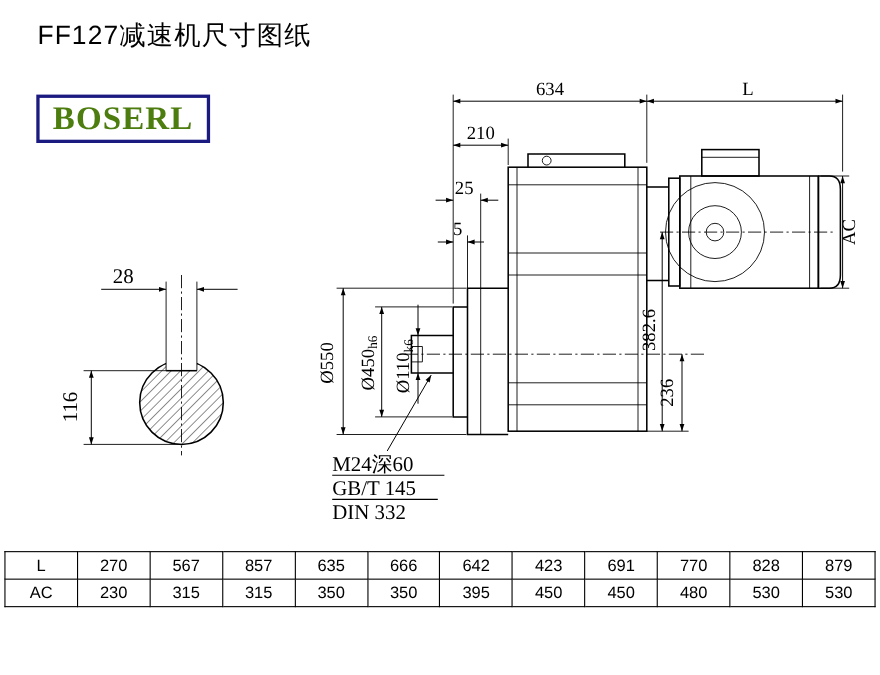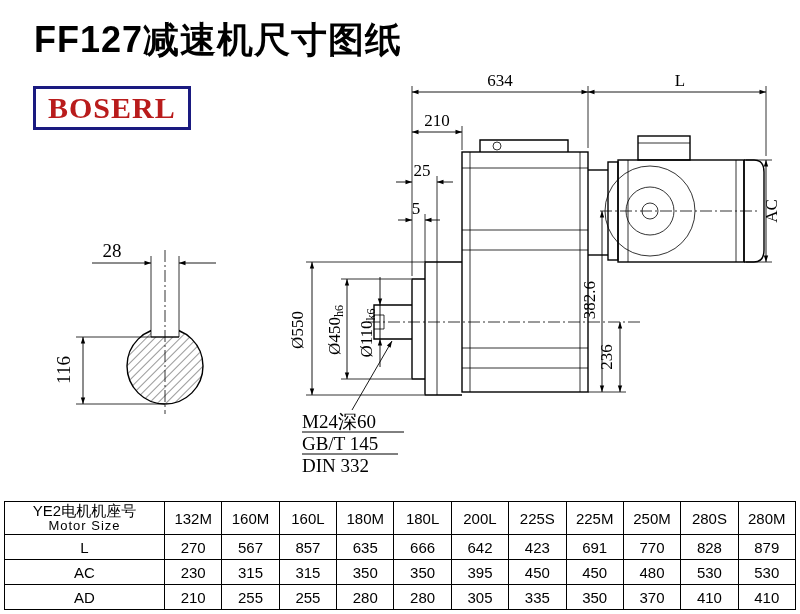--- a/index.html
+++ b/index.html
@@ -7,31 +7,31 @@
   body {
     width: 800px; height: 614px;
     background: #ffffff;
     position: relative;
     overflow: hidden;
     font-family: "Liberation Sans", sans-serif;
     color: #000;
   }
   .page-title {
     position: absolute; left: 34px; top: 16px;
-    font-size: 36px; font-weight: 700; letter-spacing: 1px;
+    font-size: 24px; font-weight: 400; letter-spacing: 1px;
   }
   .brand-box {
     position: absolute; left: 33px; top: 86px;
     height: 44px; padding: 0 12px;
     border: 3px solid #1a1a80; background: #fff;
     display: flex; align-items: center;
   }
   .brand-text {
     font-family: "Liberation Serif", serif;
-    font-size: 30px; font-weight: 700; color: #b91c1c; letter-spacing: 1px;
+    font-size: 30px; font-weight: 700; color: #4d7c0f; letter-spacing: 1px;
   }
   .drawing { position: absolute; left: 0; top: 0; }
   svg text { font-family: "Liberation Serif", serif; fill: #000; stroke: none; }
   .size-table {
     position: absolute; left: 4px; top: 501px; width: 792px;
     border-collapse: collapse; table-layout: fixed;
   }
   .size-table td {
     border: 1px solid #000; text-align: center;
     font-size: 15px; height: 25px; padding: 0; overflow: hidden;
@@ -183,37 +183,20 @@
     <text transform="rotate(-90 595 300)" x="595" y="300" text-anchor="middle" font-size="17">382.6</text>
     <text transform="rotate(-90 612 357)" x="612" y="357" text-anchor="middle" font-size="17">236</text>
     <text x="302" y="428" font-size="19">M24深60</text>
     <text x="302" y="450" font-size="19">GB/T 145</text>
     <text x="302" y="472" font-size="19">DIN 332</text>
   </g>
 </svg>
 
 <table class="size-table">
   <tbody id="table-body">
-    <tr id="header-row">
-      <td class="first-col">
-        <div class="hdr-cn">YE2电机机座号</div>
-        <div class="hdr-en">Motor Size</div>
-      </td>
-    <td>132M</td>
-        <td>160M</td>
-        <td>160L</td>
-        <td>180M</td>
-        <td>180L</td>
-        <td>200L</td>
-        <td>225S</td>
-        <td>225M</td>
-        <td>250M</td>
-        <td>280S</td>
-        <td>280M</td>
-      </tr>
   <tr>
         <td>L</td>
         <td>270</td>
         <td>567</td>
         <td>857</td>
         <td>635</td>
         <td>666</td>
         <td>642</td>
         <td>423</td>
         <td>691</td>
@@ -228,28 +211,14 @@
         <td>315</td>
         <td>350</td>
         <td>350</td>
         <td>395</td>
         <td>450</td>
         <td>450</td>
         <td>480</td>
         <td>530</td>
         <td>530</td>
       </tr>
-      <tr>
-        <td>AD</td>
-        <td>210</td>
-        <td>255</td>
-        <td>255</td>
-        <td>280</td>
-        <td>280</td>
-        <td>305</td>
-        <td>335</td>
-        <td>350</td>
-        <td>370</td>
-        <td>410</td>
-        <td>410</td>
-      </tr>
     </tbody>
 </table>
 
 </body></html>

